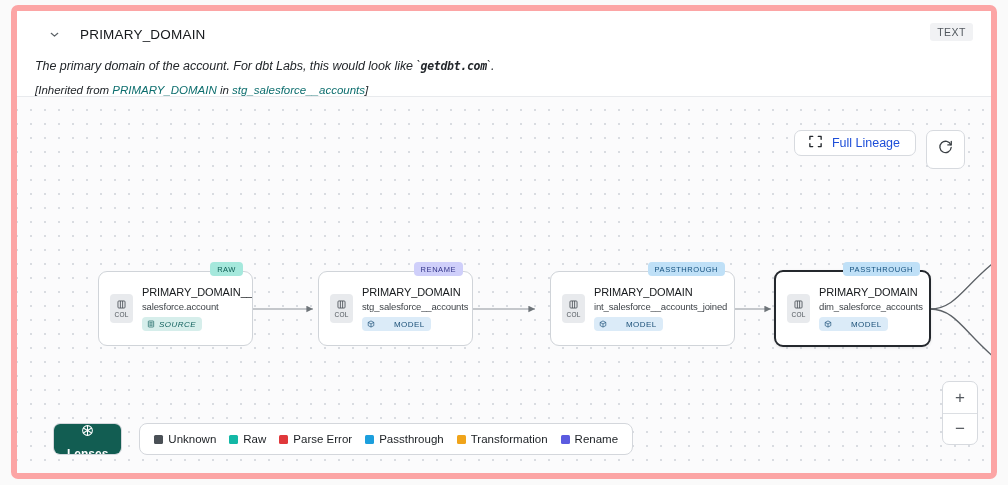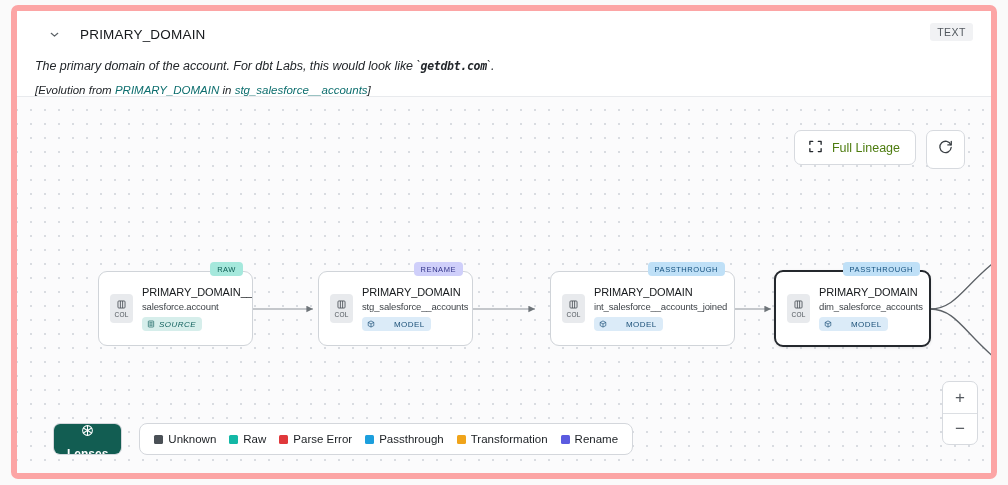--- a/index.html
+++ b/index.html
@@ -110,28 +110,28 @@
 
   
   .top-controls {
     position: absolute;
     right: 36px; top: 33px;
     display: flex;
     gap: 10px;
     z-index: 6;
   }
   .btn-full {
-    height: 35px;
+    height: 26px;
     display: flex; align-items: center; gap: 9px;
     padding: 0 15px 0 13px;
     background: #ffffff;
     border: 1px solid #d7dadf;
     border-radius: 7px;
     font-size: 12.5px;
-    color: #4d7c0f;
+    color: #1d4ed8;
     cursor: pointer;
   }
   .btn-refresh {
     width: 39px; height: 39px;
     display: flex; align-items: center; justify-content: center;
     background: #ffffff;
     border: 1px solid #d7dadf;
     border-radius: 7px;
     cursor: pointer;
     color: #3b4busterdummy;
@@ -302,21 +302,21 @@
         </span>
         <span class="hdr-title">PRIMARY_DOMAIN</span>
       </div>
       <div class="type-badge">TEXT</div>
 
       <div class="desc">
         <span>The primary domain of the account. For dbt Labs, this would look like `</span><span class="mono">getdbt.com</span><span>`.</span>
       </div>
 
       <div class="inherit">
-        <span>[Evolution from </span><a>PRIMARY_DOMAIN</a><span> in </span><a>stg_salesforce__accounts</a><span>]</span>
+        <span>[Inherited from </span><a>PRIMARY_DOMAIN</a><span> in </span><a>stg_salesforce__accounts</a><span>]</span>
       </div>
     </div>
 
     <div class="canvas">
 
       <div class="top-controls">
         <div class="btn-full">
           <span>
             <svg width="15" height="15" viewBox="0 0 16 16" fill="none" stroke="#24282d" stroke-width="1.45" stroke-linecap="round" stroke-linejoin="round">
               <path d="M2 5.6V2.6h3"></path>

